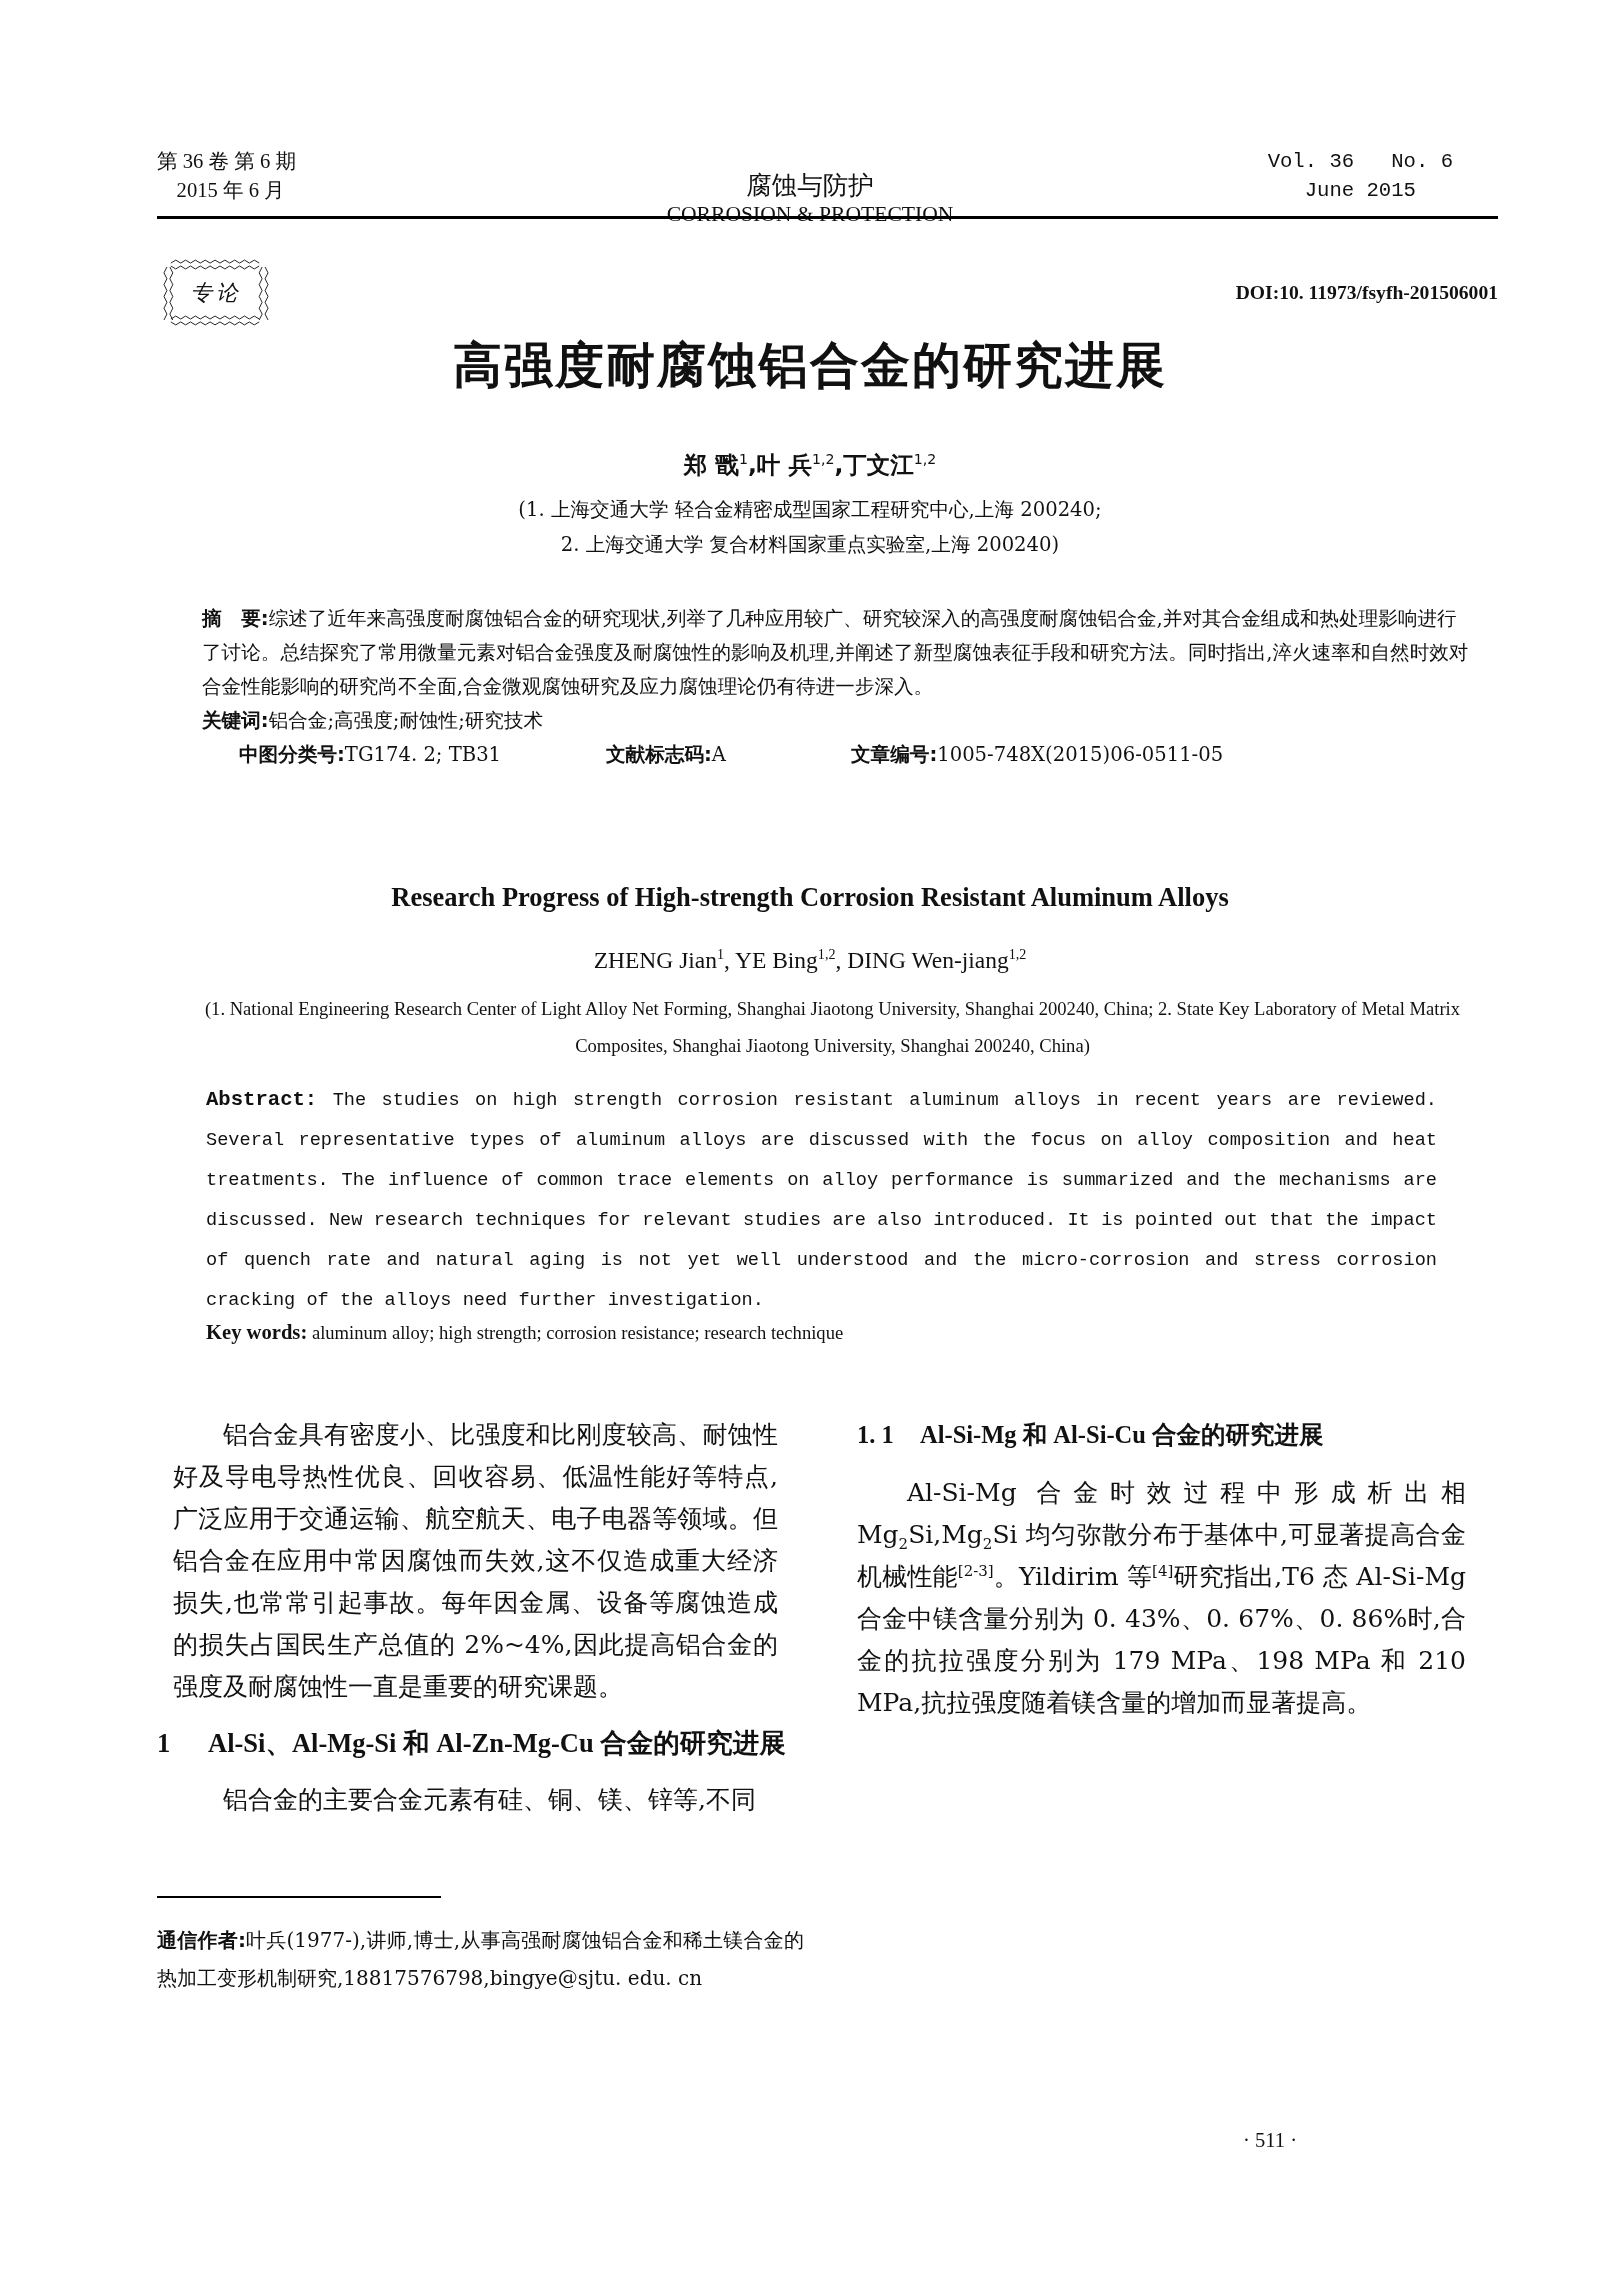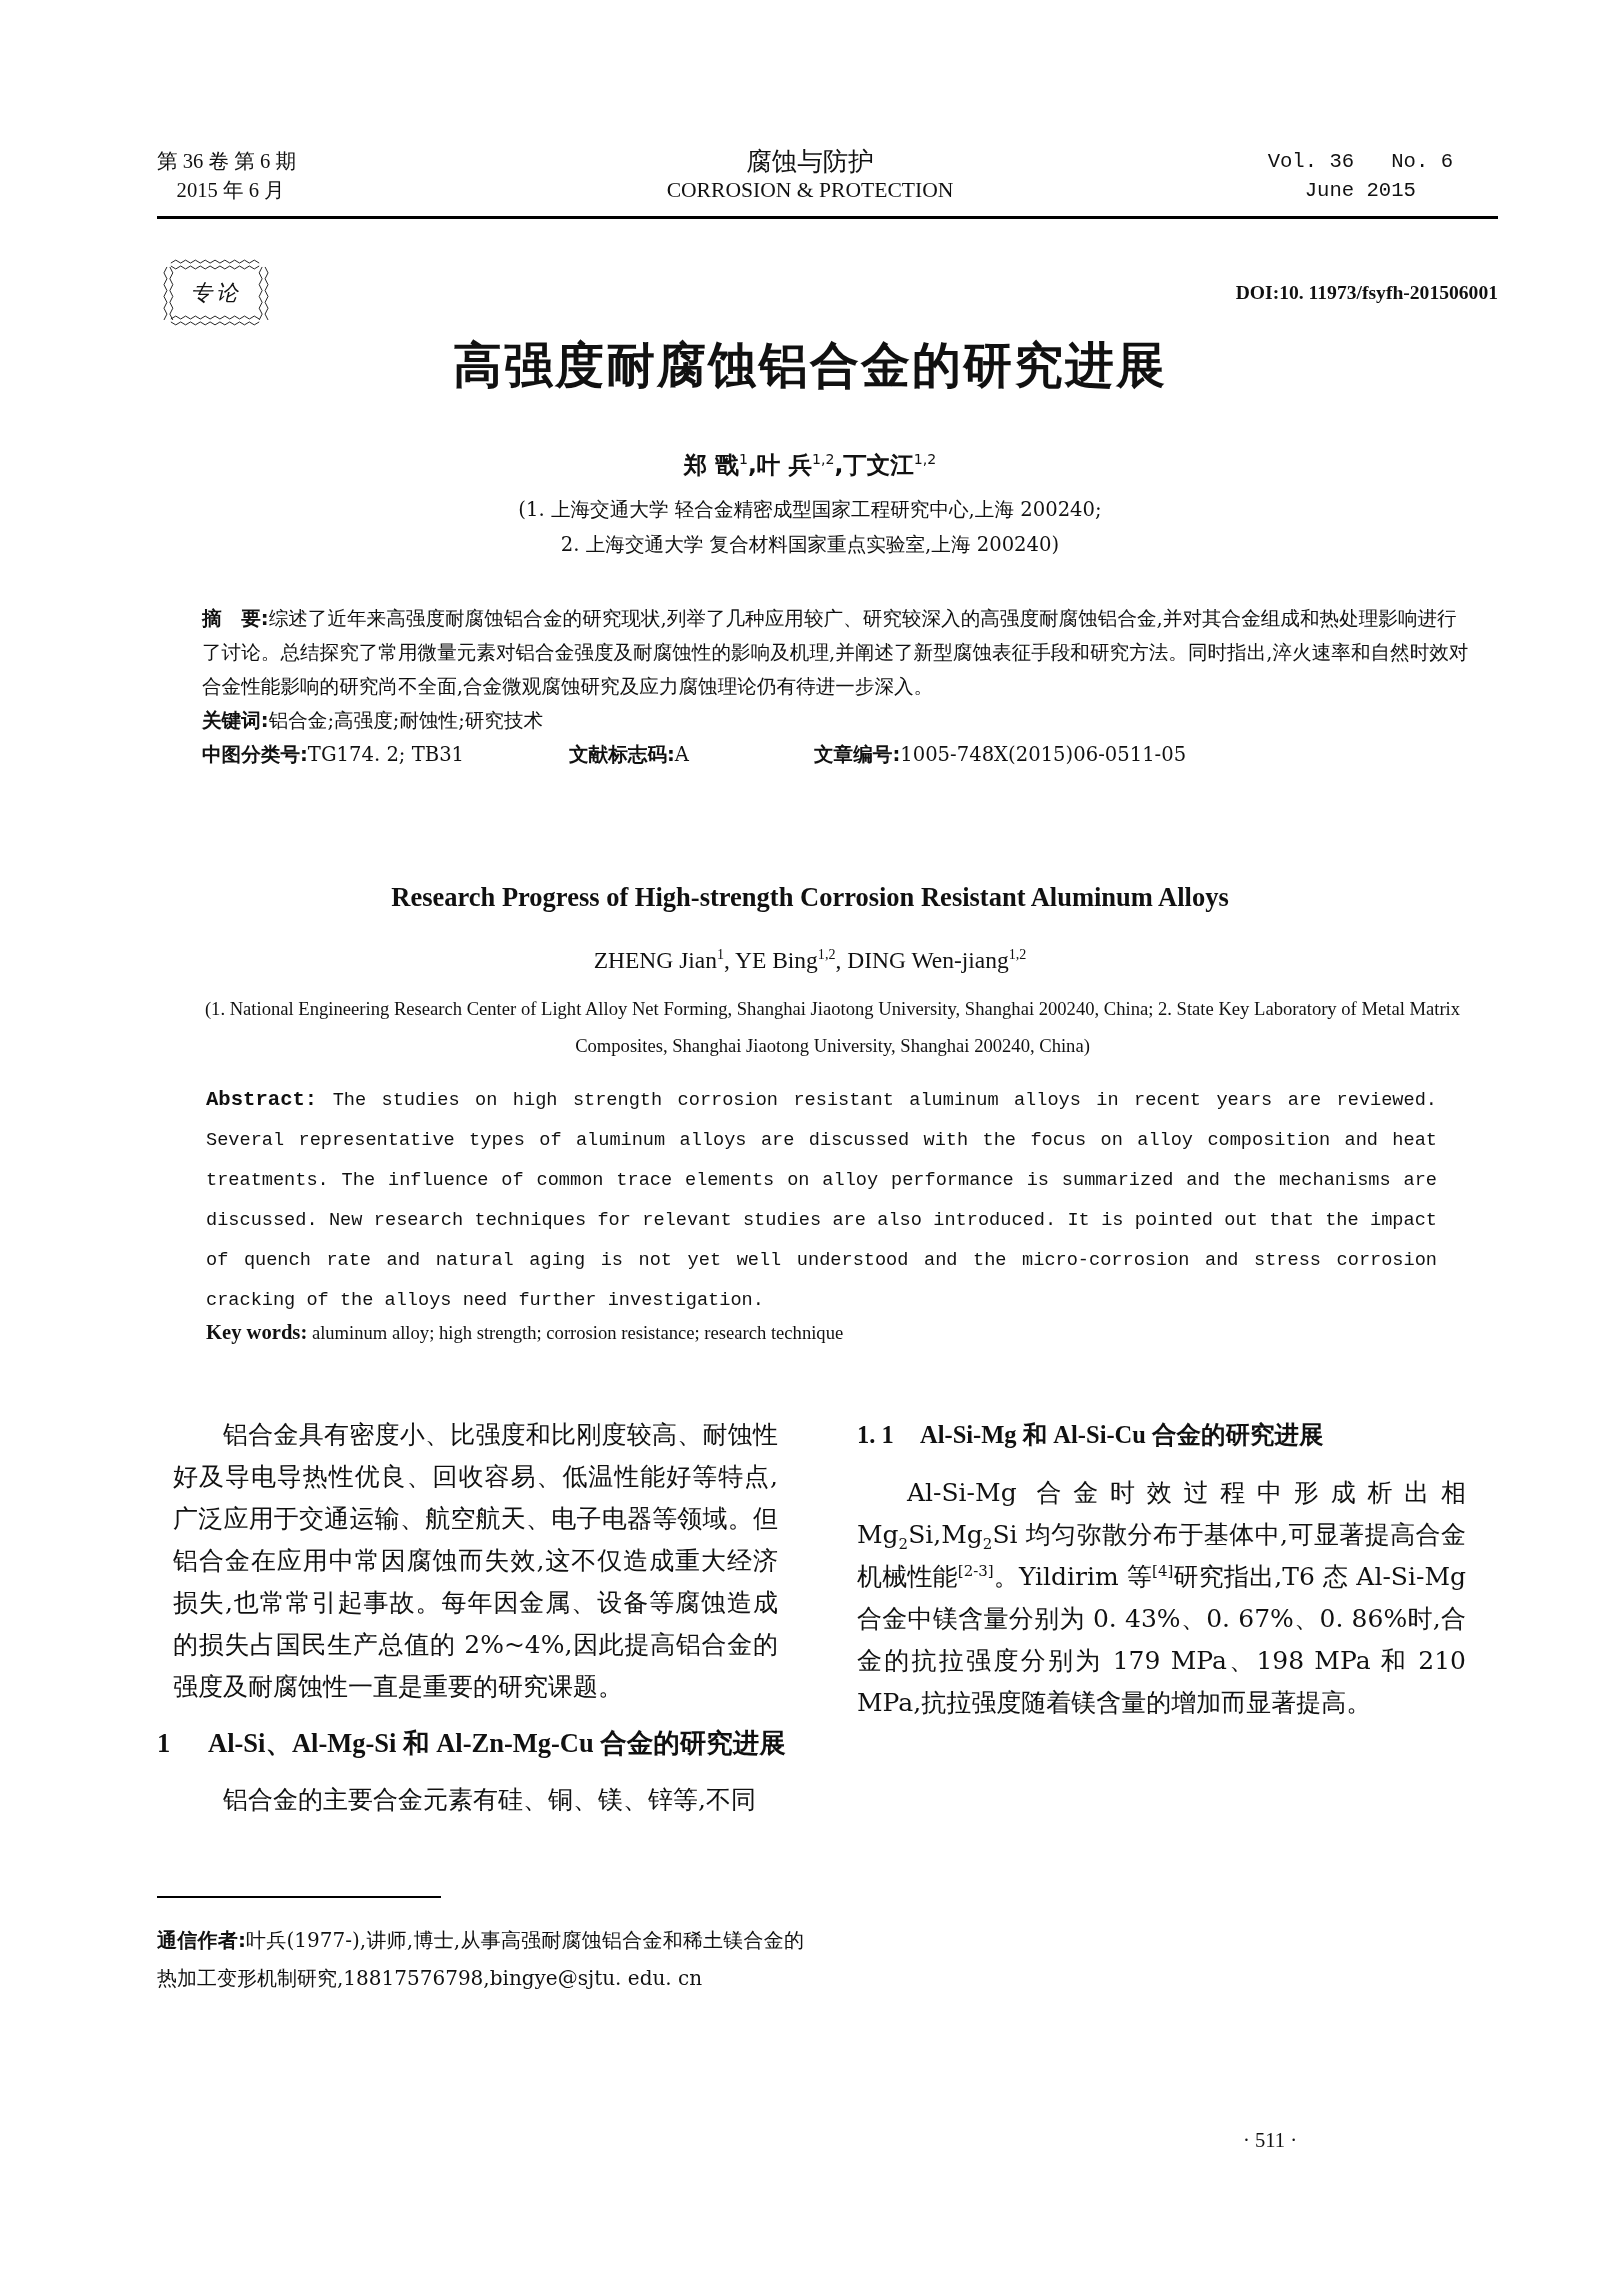--- a/index.html
+++ b/index.html
@@ -6,40 +6,40 @@
   body {
     width: 1620px; height: 2293px; position: relative; overflow: hidden;
     font-family: "DejaVu Serif", "Liberation Serif", serif; color: #111;
   }
   .abs { position: absolute; }
 
   
   .hdr-left { left: 157px; top: 147px; font-size: 20.6px; line-height: 29px; font-family: "Liberation Serif", "DejaVu Serif", serif; }
   .hdr-left div:nth-child(2) { padding-left: 19.6px; }
   .hdr-center { left: 0; width: 1620px; top: 147px; text-align: center; font-size: 21.6px; line-height: 29px; font-family: "Liberation Serif", "DejaVu Serif", serif; }
-  .hdr-center .cn { font-size: 25.5px; }
+  .hdr-center .cn { font-size: 25.5px; margin-top: 24px; }
   .hdr-right { right: 167px; top: 147px; text-align: center; font-size: 20.6px; line-height: 29px; font-family: Liberation Mono, monospace; }
   .hdr-rule { left: 157px; top: 216px; width: 1341px; height: 2.9px; background: #000; }
 
   
   .tag { left: 163px; top: 257px; width: 106px; height: 71px; }
   .tag-text { position: absolute; left: 0; top: 0; width: 106px; height: 71px; display: flex; align-items: center; justify-content: center; font-size: 21.6px; font-style: italic; letter-spacing: 3.9px; }
 
   .doi { right: 122px; top: 282px; font-size: 19.6px; font-weight: bold; font-family: "Liberation Serif", "DejaVu Serif", serif; }
 
   .title-cn { left: 0; width: 1620px; top: 333px; text-align: center; font-size: 49px; font-weight: bold; font-family: "DejaVu Sans", "Liberation Sans", sans-serif; letter-spacing: 2px; }
 
   .authors-cn { left: 0; width: 1620px; top: 449px; text-align: center; font-size: 23.5px; font-weight: bold; font-family: "DejaVu Sans", "Liberation Sans", sans-serif; }
   sup { font-size: 60%; vertical-align: super; line-height: 0; font-weight: normal; }
   .aff-cn { left: 0; width: 1620px; top: 492px; text-align: center; font-size: 19.6px; line-height: 35px; }
 
   
   .abs-cn { left: 202px; top: 602px; width: 1274px; font-size: 19.6px; line-height: 34px; }
   .abs-cn .lbl { font-weight: bold; font-family: "DejaVu Sans", "Liberation Sans", sans-serif; }
-  .meta-row { display: flex; }
+  .meta-row { display: flex; margin-left: 37px; }
 
   
   .title-en { left: 0; width: 1620px; top: 882px; text-align: center; font-size: 26.5px; font-weight: bold; font-family: "Liberation Serif", "DejaVu Serif", serif; }
   .authors-en { left: 0; width: 1620px; top: 947px; text-align: center; font-size: 23.5px; font-family: "Liberation Serif", "DejaVu Serif", serif; }
   .aff-en { left: 176px; width: 1313px; top: 990px; text-align: center; font-size: 18.6px; line-height: 37px; font-family: "Liberation Serif", "DejaVu Serif", serif; }
   .abs-en { left: 206px; top: 1080px; width: 1231px; font-size: 18.6px; line-height: 40px; text-align: justify; font-family: Liberation Mono, monospace; }
   .abs-en .lbl { font-weight: bold; font-size: 20.6px; }
   .kw-en { left: 206px; top: 1321px; font-size: 18.6px; font-family: "Liberation Serif", "DejaVu Serif", serif; }
   .kw-en .lbl { font-weight: bold; font-size: 20.6px; }
 

